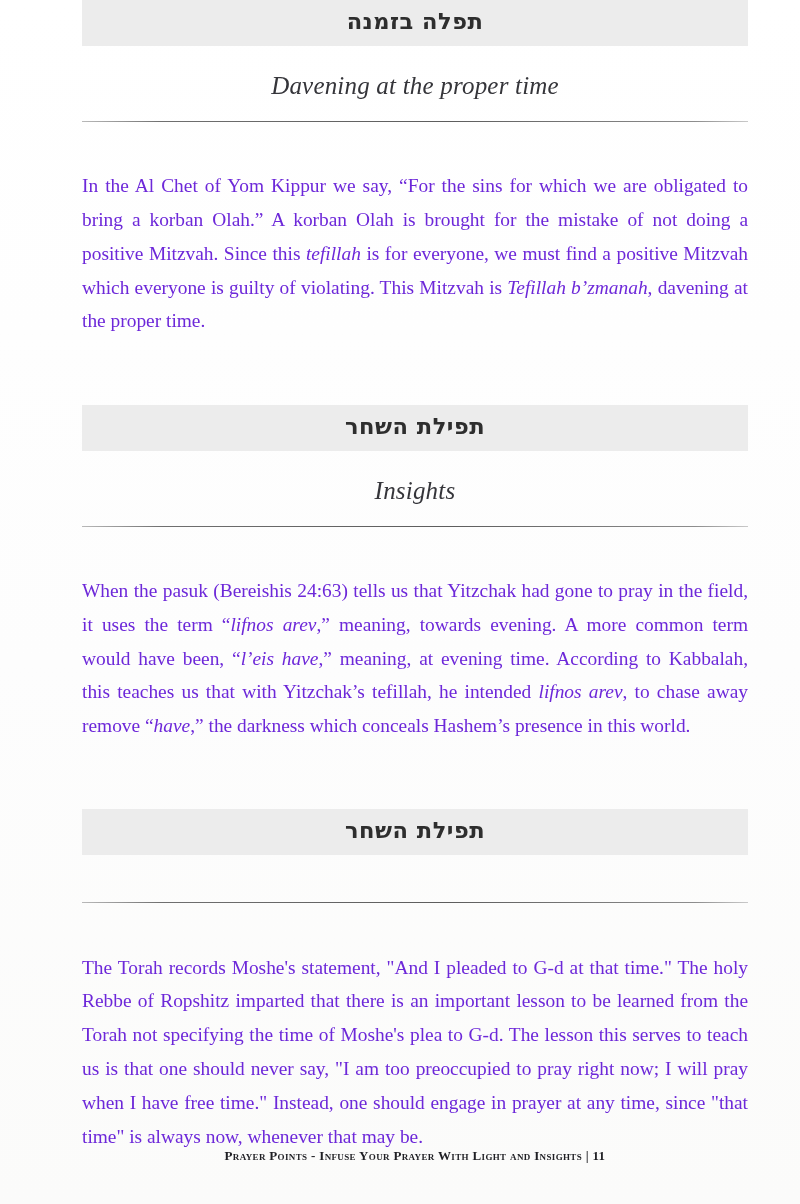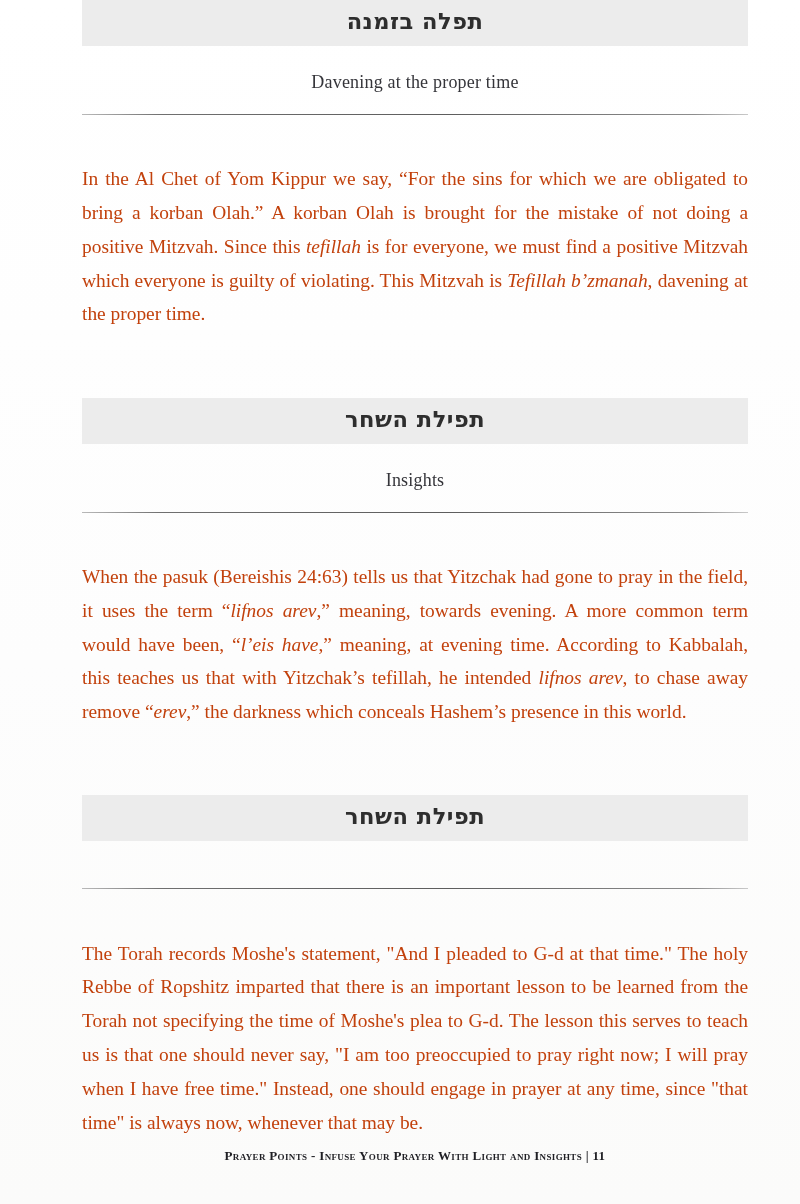--- a/index.html
+++ b/index.html
@@ -46,39 +46,40 @@
     font-weight: 700;
     font-size: 22.5px;
     letter-spacing: 0.5px;
     color: #2e2e2e;
     line-height: 1.15;
   }
 
   
   .subtitle {
     text-align: center;
-    font-size: 18px;
+    font-style: italic;
+    font-size: 25px;
     color: #35353a;
     letter-spacing: 0.2px;
   }
 
   
   .rule {
     height: 1px;
     background: linear-gradient(90deg, #b9b9b9 0%, #6f6f6f 12%, #5d5d5d 55%, #8d8d8d 92%, #c9c9c9 100%);
     width: 100%;
   }
 
   
   .body-text {
     font-size: 19.4px;
     line-height: 33.8px;
     text-align: justify;
     text-justify: inter-word;
-    color: #c2410c;
+    color: #6d28d9;
     hyphens: none;
   }
   .body-text i { font-style: italic; }
 
   
   .footer {
     position: absolute;
     left: 82px;
     width: 666px;
     top: 1148px;
@@ -133,21 +134,21 @@
     <div class="sp-sub-bot"></div>
     <div class="rule"></div>
     <div class="sp-body-top"></div>
     <p class="body-text">When
       the pasuk (Bereishis 24:63) tells us that Yitzchak had gone to pray in the field,
       it uses the term “<i>lifnos arev</i>,”
       meaning, towards evening. A more common term would have been,
       “<i>l’eis have</i>,”
       meaning, at evening time. According to Kabbalah, this teaches us that with
       Yitzchak’s tefillah, he intended <i>lifnos arev</i>,
-      to chase away remove “<i>erev</i>,”
+      to chase away remove “<i>have</i>,”
       the darkness which conceals Hashem’s presence in this world.</p>
   </div>
 
   <div class="sp-sec-gap"></div>
 
   <div class="section">
     <div class="hebrew-band">
       <div class="heb">תפילת השחר</div>
     </div>
     <div class="sp-sub-top"></div>

